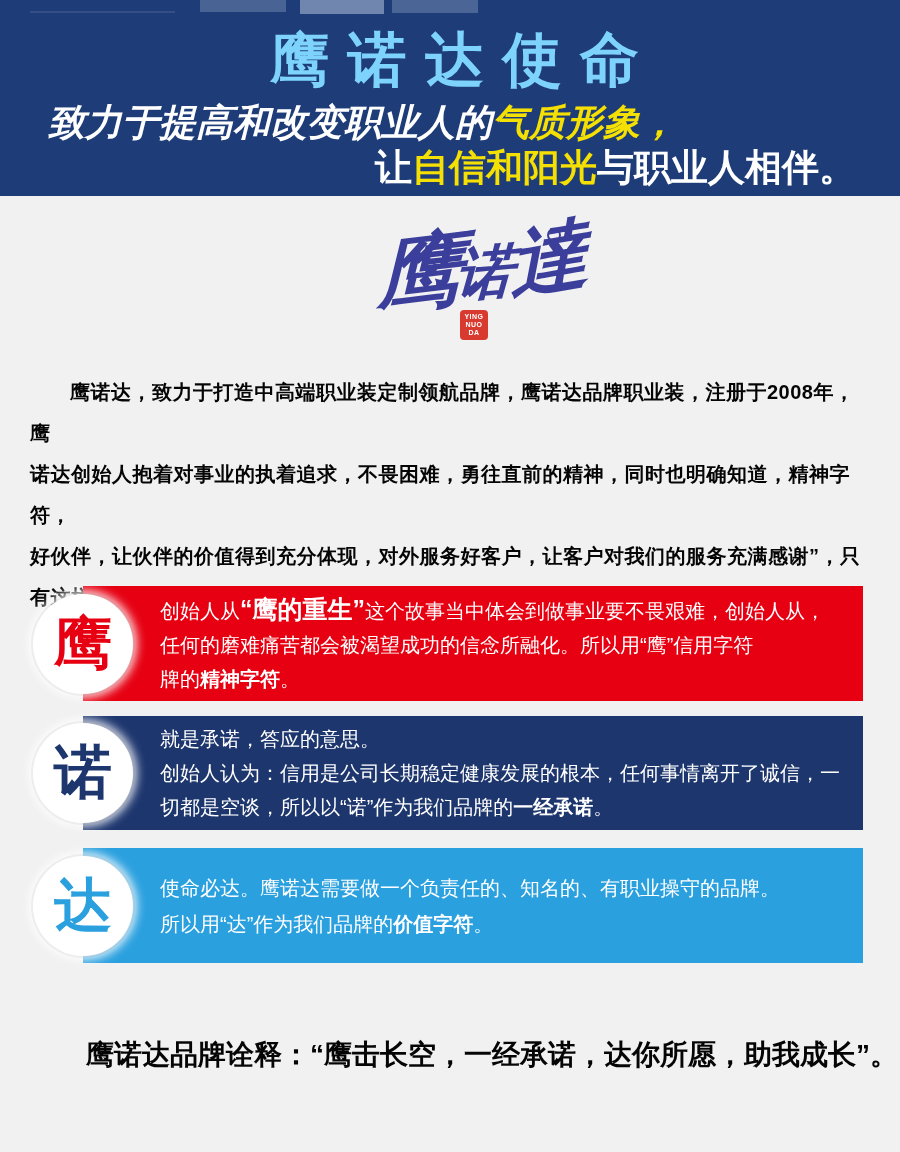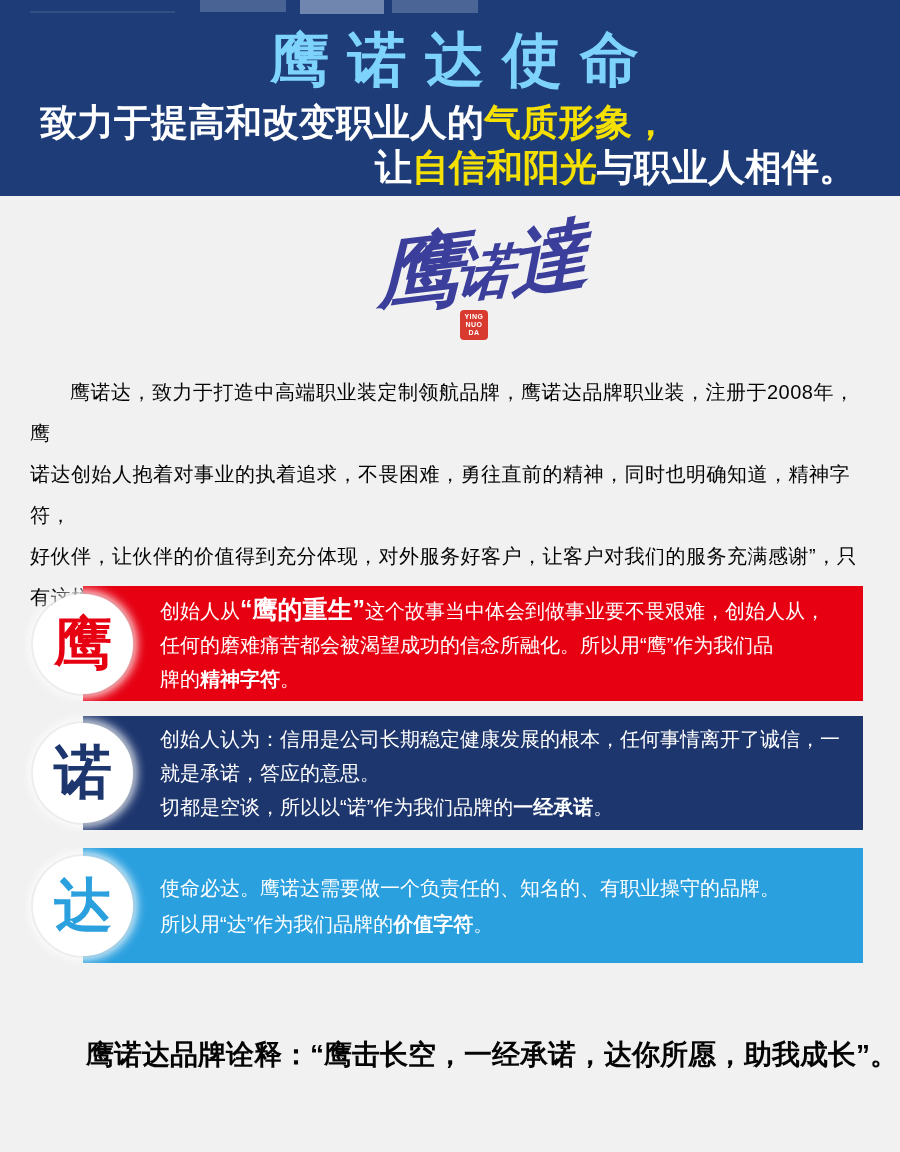--- a/index.html
+++ b/index.html
@@ -13,21 +13,21 @@
   .remnant{position:absolute;top:0;}
   .remnant.r-line{left:30px;top:11px;width:145px;height:2px;background:rgba(255,255,255,.10);}
   .remnant.r1{left:200px;width:86px;height:12px;background:rgba(186,200,226,.28);}
   .remnant.r2{left:300px;width:84px;height:14px;background:rgba(214,224,240,.45);}
   .remnant.r3{left:392px;width:86px;height:13px;background:rgba(186,200,226,.30);}
   .header-title{
     position:absolute;top:21px;left:5px;width:100%;text-align:center;
     color:#7dd3fc;font-size:59px;font-weight:bold;letter-spacing:1px;
   }
   .slogan{position:absolute;color:#fff;font-size:37px;font-weight:bold;white-space:nowrap;}
-  .slogan.l1{top:98px;left:40px;}
+  .slogan.l1{top:98px;left:48px;font-style:italic;}
   .slogan.l2{top:143px;right:44px;text-align:center;}
   .seg-hl{color:var(--c-hl,#f5e003);}
   
   .logo{position:absolute;top:222px;left:378px;width:185px;height:122px;color:var(--c-logo,#3b3e9a);}
   .logo-chars{
     display:flex;align-items:flex-end;font-weight:bold;font-style:italic;
     font-family:"DejaVu Serif","Liberation Serif",serif;
     transform:skewX(-7deg) rotate(-2deg);line-height:1;
   }
   .lc1{font-size:84px;transform:rotate(-5deg);}
@@ -35,21 +35,21 @@
   .lc3{font-size:78px;margin-bottom:12px;transform:rotate(-8deg);}
   .logo-reg{position:absolute;top:6px;right:2px;width:10px;height:10px;border:2px solid var(--c-logo,#3b3e9a);border-radius:50%;}
   .logo-seal{
     position:absolute;left:82px;top:88px;width:28px;height:30px;box-sizing:border-box;
     background:var(--c-seal,#d93a30);border-radius:4px;color:#fff;
     font-size:7px;line-height:8px;font-weight:bold;text-align:center;padding-top:3px;letter-spacing:.5px;
   }
   
   .intro{
     position:absolute;top:372px;left:30px;width:840px;color:#050505;
-    font-size:20px;font-weight:normal;line-height:41px;letter-spacing:.5px;
+    font-size:20px;font-weight:bold;line-height:41px;letter-spacing:.5px;
   }
   .intro .t-line:first-child{text-indent:2em;}
   
   .banner{position:absolute;left:83px;width:780px;display:flex;align-items:center;}
   .banner-red{top:586px;height:115px;background:var(--c-red,#e60012);}
   .banner-navy{top:716px;height:114px;background:var(--c-navy,#1d366e);}
   .banner-blue{top:848px;height:115px;background:var(--c-blue,#2aa0df);}
   .banner-circle{
     position:absolute;left:-50px;top:50%;transform:translateY(-50%);
     width:100px;height:100px;background:#fff;border-radius:50%;
@@ -100,30 +100,30 @@
       <div class="t-line">鹰诺达，致力于打造中高端职业装定制领航品牌，鹰诺达品牌职业装，注册于2008年，鹰</div>
       <div class="t-line">诺达创始人抱着对事业的执着追求，不畏困难，勇往直前的精神，同时也明确知道，精神字符，</div>
       <div class="t-line">好伙伴，让伙伴的价值得到充分体现，对外服务好客户，让客户对我们的服务充满感谢”，只</div>
       <div class="t-line">有这样我们的企业才能立于不败之地，于是，就诞生了我们的“鹰诺达”品牌商标。</div>
     </div>
 
   <div class="banner banner-red">
     <div class="banner-circle">鹰</div>
     <div class="banner-text">
         <div class="t-line"><span>创始人从</span><span class="seg-big">“鹰的重生”</span><span>这个故事当中体会到做事业要不畏艰难，创始人从，</span></div>
-        <div class="t-line"><span>任何的磨难痛苦都会被渴望成功的信念所融化。所以用“鹰”作为我们品</span></div>
+        <div class="t-line"><span>任何的磨难痛苦都会被渴望成功的信念所融化。所以用“鹰”信用字符</span></div>
         <div class="t-line"><span>牌的</span><span class="seg-bold">精神字符</span><span>。</span></div>
       </div>
   </div>
 
   <div class="banner banner-navy">
     <div class="banner-circle">诺</div>
     <div class="banner-text">
+        <div class="t-line"><span>就是承诺，答应的意思。</span></div>
         <div class="t-line"><span>创始人认为：信用是公司长期稳定健康发展的根本，任何事情离开了诚信，一</span></div>
-        <div class="t-line"><span>就是承诺，答应的意思。</span></div>
         <div class="t-line"><span>切都是空谈，所以以“诺”作为我们品牌的</span><span class="seg-bold">一经承诺</span><span>。</span></div>
       </div>
   </div>
 
   <div class="banner banner-blue">
     <div class="banner-circle">达</div>
     <div class="banner-text">
         <div class="t-line"><span>使命必达。鹰诺达需要做一个负责任的、知名的、有职业操守的品牌。</span></div>
         <div class="t-line"><span>所以用“达”作为我们品牌的</span><span class="seg-bold">价值字符</span><span>。</span></div>
       </div>

